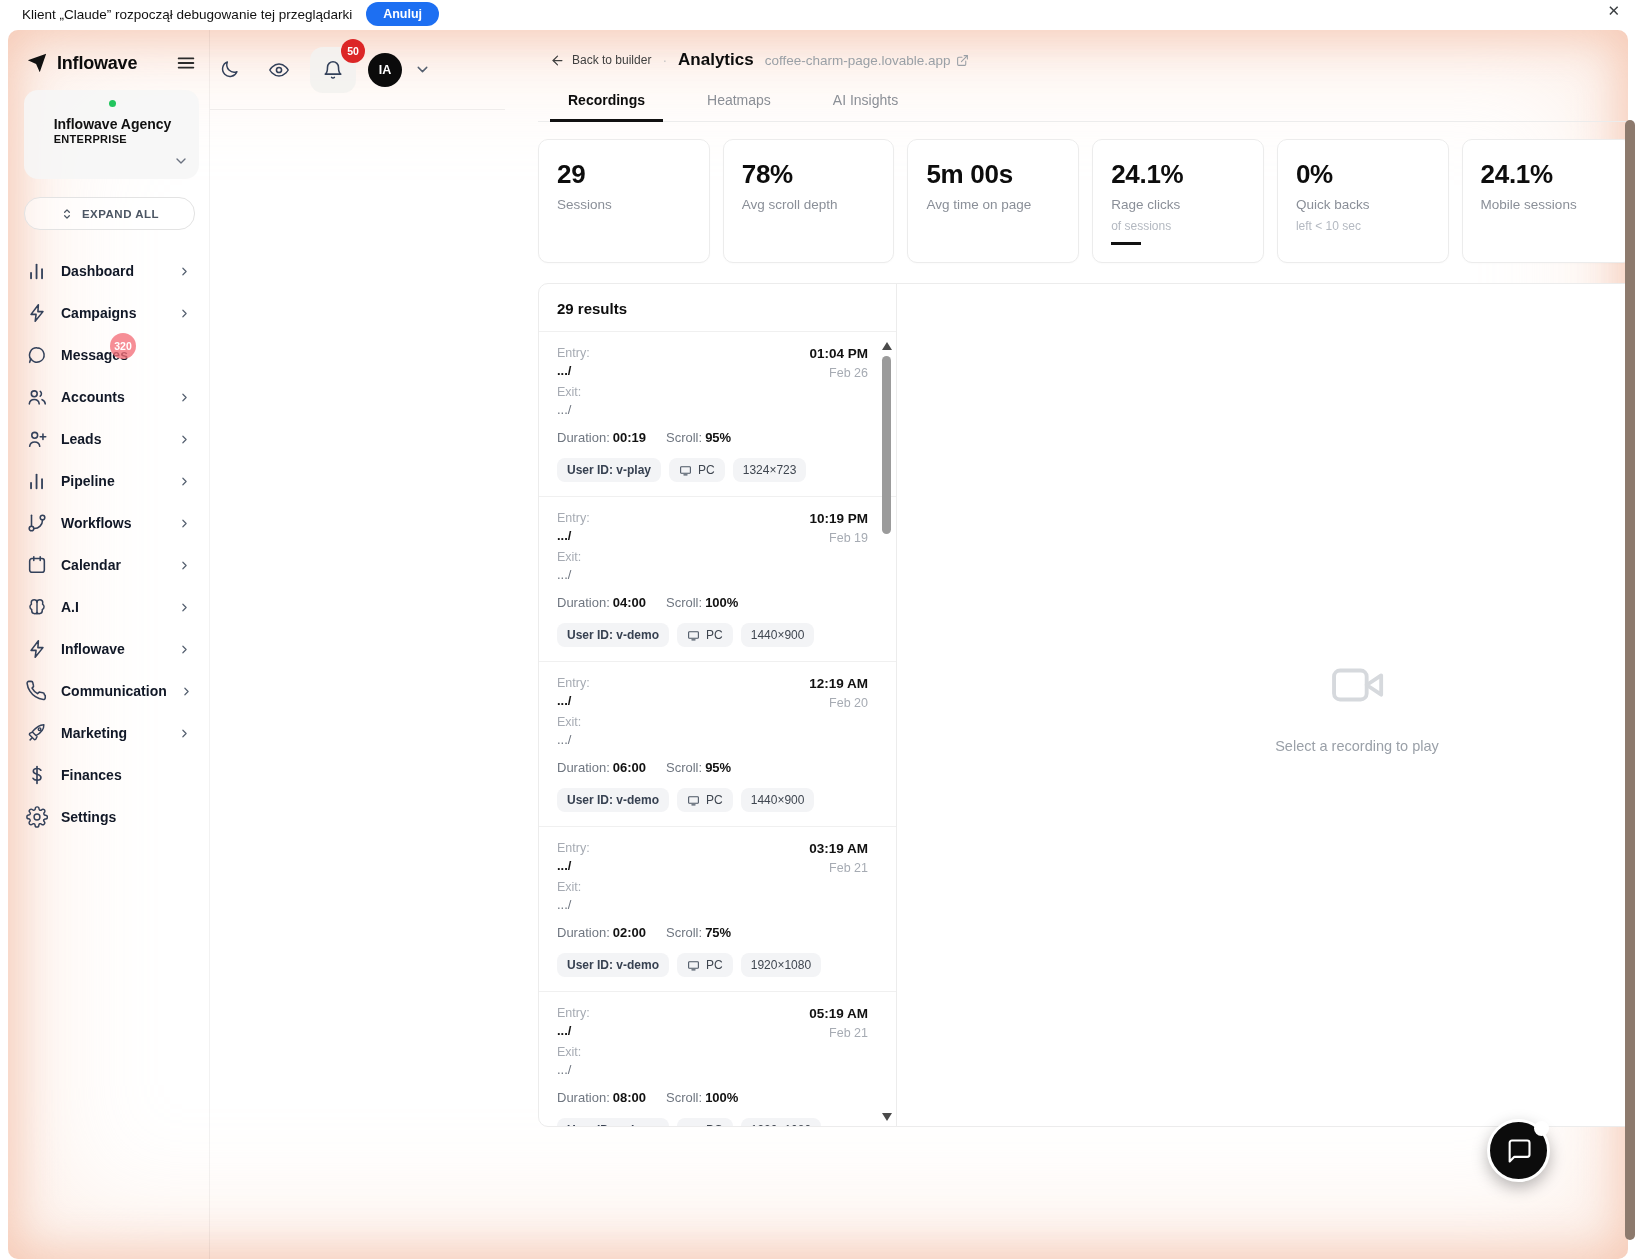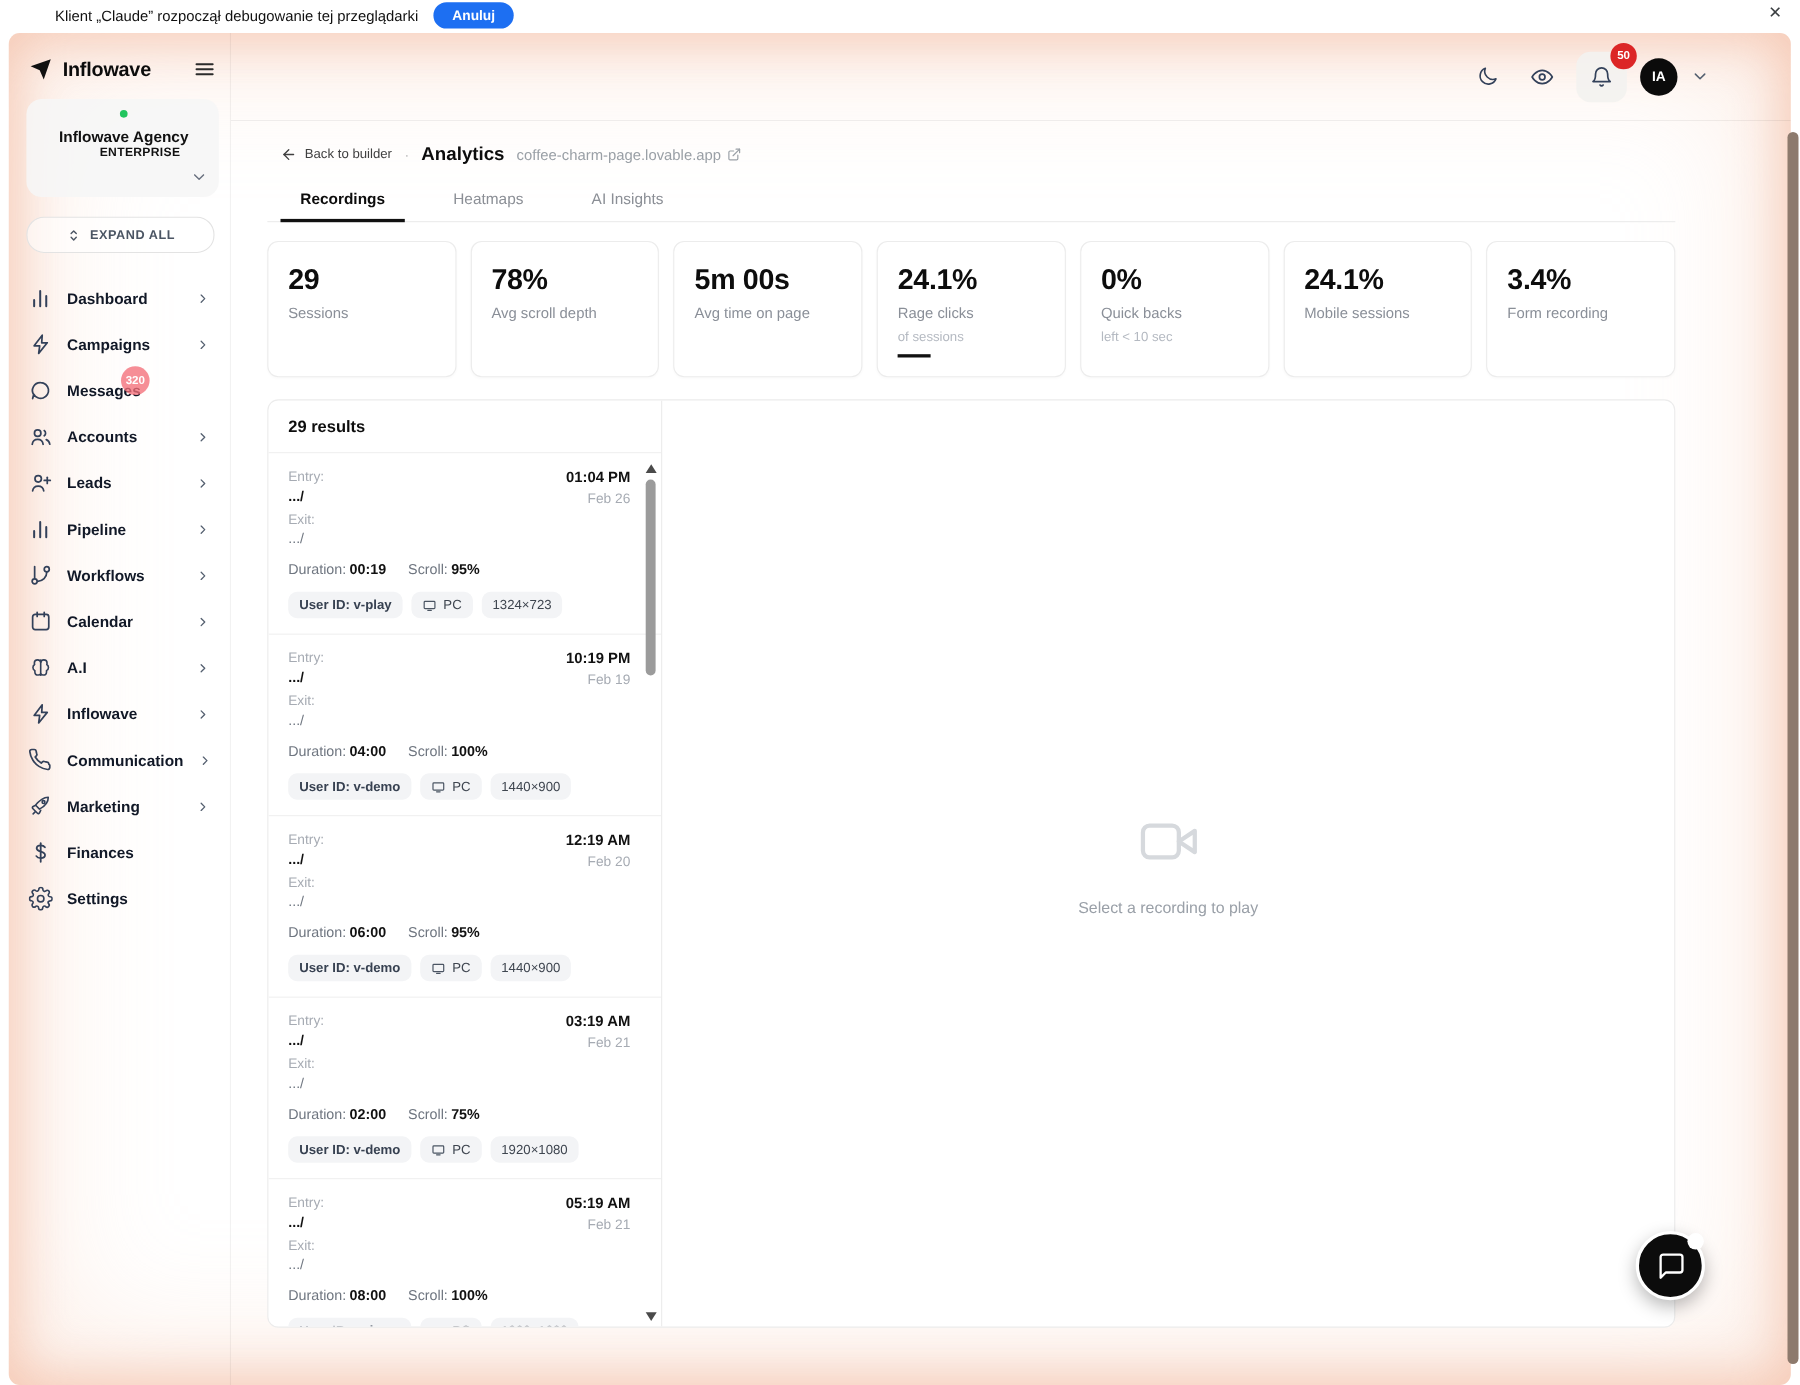--- a/index.html
+++ b/index.html
@@ -1,51 +1,51 @@
 <!DOCTYPE html>
 <html><head>
 <meta charset="utf-8">
 <style>
   * { margin:0; padding:0; box-sizing:border-box; }
   html,body { width:1636px; height:1259px; font-family:"Liberation Sans", sans-serif; background:#fff; overflow:hidden; position:relative; }
 
   
-  .banner { height:28px; background:#fff; display:flex; align-items:center; padding-left:22px; font-size:13.5px; color:#111; position:relative;margin-left:28px; }
+  .banner { height:28px; background:#fff; display:flex; align-items:center; padding-left:22px; font-size:13.5px; color:#111; position:relative; }
   .banner-btn { background:#1d6ff2; color:#fff; border:none; border-radius:14px; padding:5px 17px; font-size:12.5px; font-weight:bold; margin-left:14px; cursor:pointer; }
   .banner-close { position:absolute; right:16px; top:2px; font-size:15px; color:#3c4043; cursor:pointer; background:none; border:none; }
 
   
   .app { position:absolute; left:8px; right:8px; top:30px; height:1229px; background:#fff; border-radius:10px;
          box-shadow: inset 0 0 46px 8px rgba(242,187,162,0.72), inset 0 0 120px 30px rgba(248,214,198,0.45);
          display:flex; overflow:hidden; }
 
   
   .sidebar { width:202px; flex-shrink:0; padding:14px 10px 0 16px; border-right:1px solid rgba(0,0,0,0.05); position:relative; }
   .logo-row { display:flex; align-items:center; gap:9px; padding:8px 2px 16px; }
   .logo-ic { width:22px; height:22px; color:#111; display:flex; }
   .brand { font-size:18px; font-weight:700; color:#0c0c0c; letter-spacing:-0.2px; }
   .hamburger { margin-left:auto; width:22px; height:22px; color:#2b2b2b; display:flex; cursor:pointer; background:none; border:none; }
 
   .agency { background:rgba(246,246,246,0.88); border-radius:14px; padding:10px 10px 10px 12px; display:flex; align-items:center; gap:8px; margin-bottom:18px; cursor:pointer;flex-direction:column; }
   .gdot { width:7px; height:7px; border-radius:50%; background:#22c55e; flex-shrink:0; }
   .agency-name { font-size:14px; font-weight:600; color:#111; line-height:1.3; }
-  .agency-plan { font-size:11px; font-weight:800; color:#111; letter-spacing:0.3px;margin-left:37px; }
+  .agency-plan { font-size:11px; font-weight:800; color:#111; letter-spacing:0.3px; }
   .agency-chev { margin-left:auto; color:#6b7280; display:flex; }
 
   .expand-btn { width:calc(100% - 4px); display:flex; align-items:center; justify-content:center; gap:8px; border:1px solid #e3e3e3; border-radius:16px; height:33px; font-size:11.5px; font-weight:700; color:#4b5563; letter-spacing:0.5px; background:rgba(255,255,255,0.55); margin-bottom:20px; cursor:pointer; }
   .updown { width:14px; height:14px; display:flex; color:#4b5563; }
 
   .nav { display:flex; flex-direction:column; }
   .nav-item { position:relative; display:flex; align-items:center; gap:13px; height:42px; padding:0 8px 0 2px; font-size:14px; font-weight:600; color:#111827; cursor:pointer; border-radius:8px; }
   .nav-icon { width:22px; height:22px; color:#33415a; display:flex; flex-shrink:0; }
   .nav-chev { margin-left:auto; color:#556070; display:flex; }
   .nav-badge { position:absolute; left:86px; top:-1px; min-width:26px; height:26px; border-radius:50%; background:rgba(243,110,120,0.78); color:#fff; font-size:10.5px; font-weight:800; display:flex; align-items:center; justify-content:center; }
 
   
-  .main { flex:1; display:flex; flex-direction:column; min-width:0; }
+  .main { flex:1; display:flex; min-width:0; }
   .topbar { height:80px; display:flex; align-items:center; justify-content:flex-end; padding-right:74px; gap:12px; border-bottom:1px solid rgba(0,0,0,0.06); }
   .icon-btn { width:38px; height:38px; display:flex; align-items:center; justify-content:center; color:#33415a; background:none; border:none; cursor:pointer; }
   .bell-wrap { position:relative; width:46px; height:46px; border-radius:13px; background:rgba(243,242,240,0.9); display:flex; align-items:center; justify-content:center; color:#33415a; cursor:pointer; border:none; }
   .bell-badge { position:absolute; top:-8px; right:-9px; background:#dc2626; color:#fff; border-radius:12px; min-width:24px; height:24px; font-size:10.5px; font-weight:700; display:flex; align-items:center; justify-content:center; }
   .avatar { width:34px; height:34px; border-radius:50%; background:#0b0b0b; color:#fff; font-size:12.5px; font-weight:700; display:flex; align-items:center; justify-content:center; cursor:pointer; }
   .acct-chev { color:#556070; display:flex; cursor:pointer; }
 
   .content { flex:1; padding:16px 0 0 33px; }
   .crumbs { display:flex; align-items:center; gap:11px; height:28px; padding-left:12px; margin-bottom:2px; }
   .back-link { display:flex; align-items:center; gap:7px; color:#404040; font-size:12px; cursor:pointer; background:none; border:none; }

